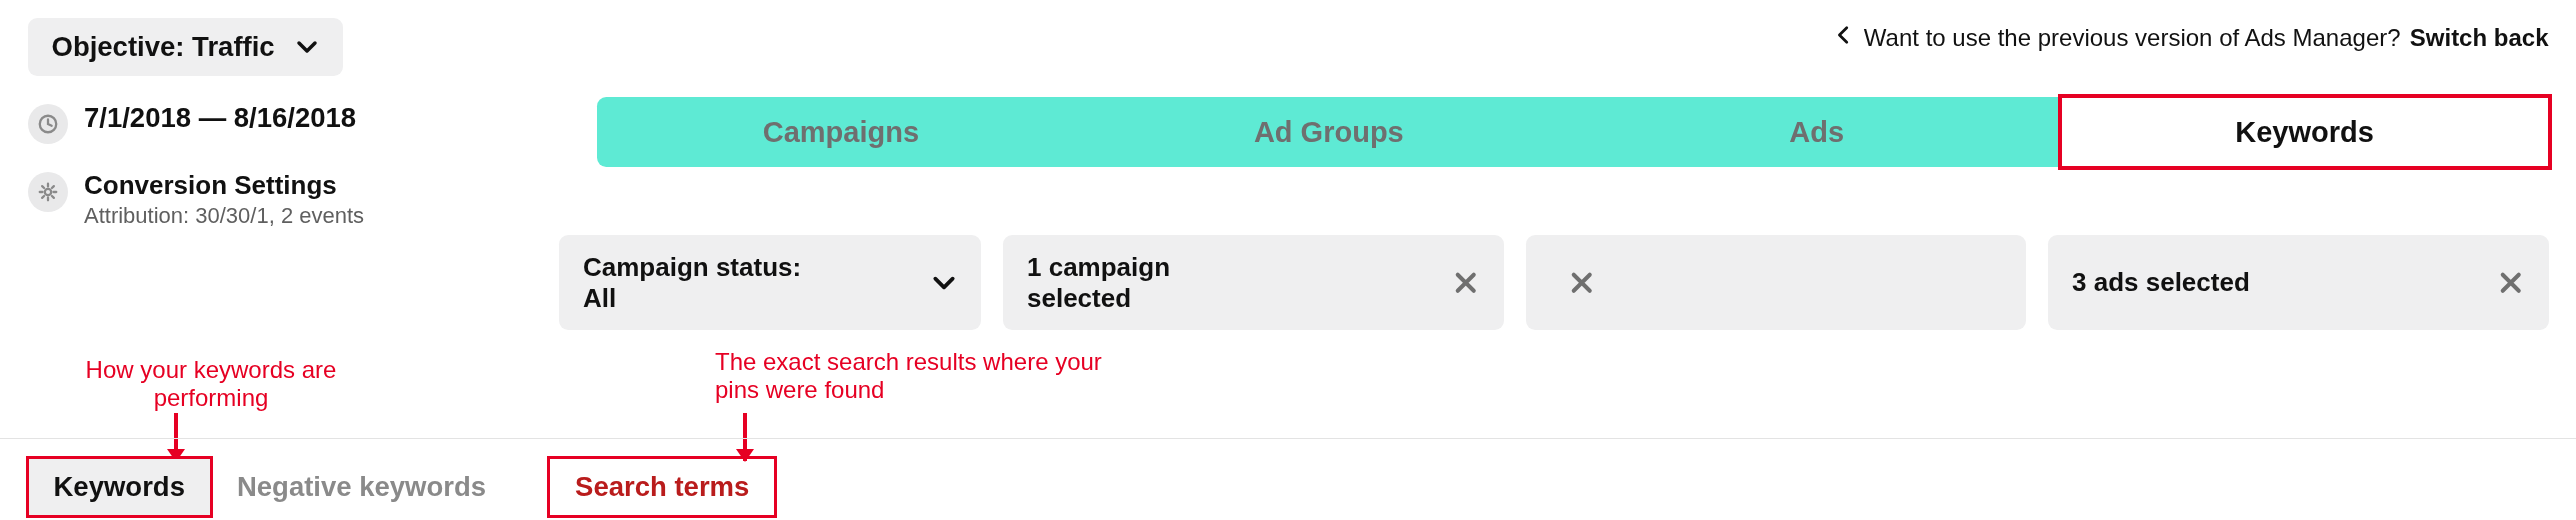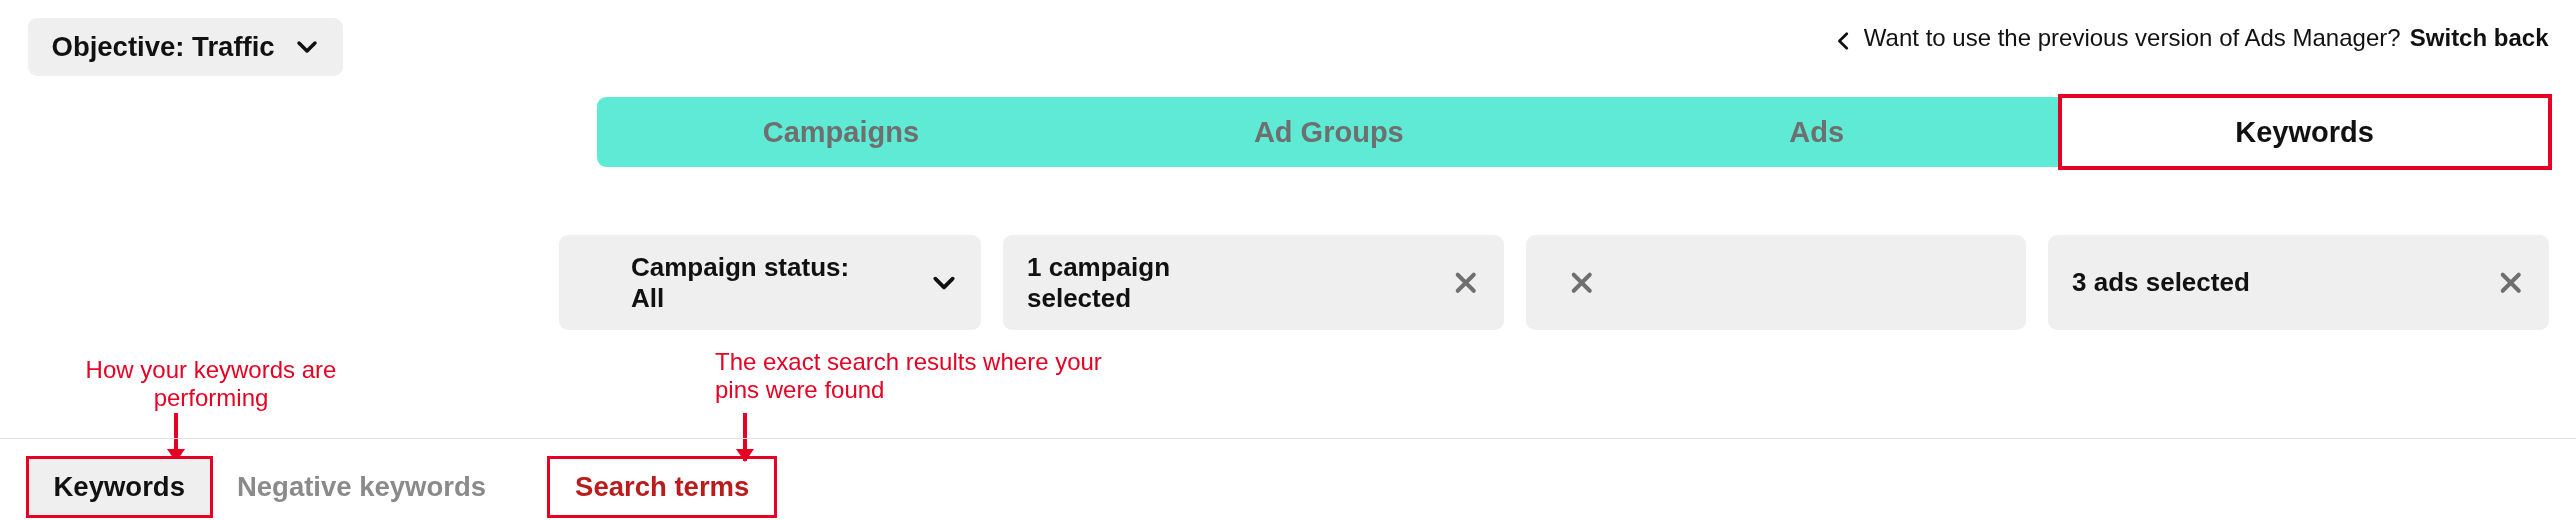--- a/index.html
+++ b/index.html
@@ -26,21 +26,21 @@
     background: #e9e9ea; display: flex; align-items: center; justify-content: center;
     flex-shrink: 0; margin-top: 1.8px;
   }
   .date-range { font-weight: 700; font-size: 27.5px; }
   .conv-title { font-weight: 700; font-size: 26px; }
   .conv-sub { color: #5f5f5f; font-size: 22px; margin-top: 1.8px; }
 
   
   .switch-back-bar {
     position: absolute; right: 27.5px; top: 24px;
-    display: flex; align-items: flex-end; gap: 9.2px; font-size: 24px;
+    display: flex; align-items: flex-start; gap: 9.2px; font-size: 24px;
   }
   .switch-back-bar .q { color: #111; }
   .switch-back-bar .link { font-weight: 700; cursor: pointer; }
 
   
   .tab-strip {
     position: absolute; left: 559px; top: 97px; right: 27.5px;
     height: 70px; background: #5eead4; border-radius: 9.2px;
     display: flex;
     margin-left: 38px;
@@ -59,21 +59,21 @@
     position: absolute; left: 559px; top: 235px; right: 27.5px;
     display: flex; gap: 22px;
   }
   .chip {
     background: #efeff0; border-radius: 9.2px;
     display: flex; align-items: center; justify-content: space-between;
     padding: 16.5px 24px; font-size: 26px; font-weight: 700;
     cursor: pointer; min-height: 88px;
   }
   .chip .txt { line-height: 1.2; }
-  .chip .sub { display: block; margin-left: 48px; }
+  .chip .sub { display: block; }
   .chip svg { flex-shrink: 0; margin-left: 18.3px; }
   .chip-status1 { width: 422px; }
   .chip-status2 { width: 440px; }
   .chip-sel    { flex: 1; }
 
   
   .divider {
     position: absolute; left: 0; right: 0; top: 438px;
     border-top: 1.8px solid #e3e3e3;
   }
@@ -114,21 +114,42 @@
 <div class="container">
 
   <div class="left-col">
     <div class="objective-pill">
       <span>Objective: Traffic</span>
       <svg width="24" height="24" viewBox="0 0 24 24">
           <path d="M4 8 L12 16 L20 8" fill="none" stroke="#111" stroke-width="3.5" stroke-linecap="round" stroke-linejoin="round"></path>
         </svg>
     </div>
 
-
+    <div class="row">
+      <div class="circle-icon">
+        <svg width="22" height="22" viewBox="0 0 24 24">
+            <circle cx="12" cy="12" r="9" fill="none" stroke="#8a8a8a" stroke-width="2.5"></circle>
+            <path d="M12 7 V12 L16 14" fill="none" stroke="#8a8a8a" stroke-width="2.5" stroke-linecap="round"></path>
+          </svg>
+      </div>
+      <div class="date-range">7/1/2018 — 8/16/2018</div>
+    </div>
+
+    <div class="row">
+      <div class="circle-icon">
+        <svg width="22" height="22" viewBox="0 0 24 24">
+            <circle cx="12" cy="12" r="3.5" fill="none" stroke="#8a8a8a" stroke-width="2.5"></circle>
+            <path d="M12 3v3M12 18v3M3 12h3M18 12h3M5.6 5.6l2.1 2.1M16.3 16.3l2.1 2.1M18.4 5.6l-2.1 2.1M7.7 16.3l-2.1 2.1" stroke="#8a8a8a" stroke-width="2.5" stroke-linecap="round"></path>
+          </svg>
+      </div>
+      <div>
+        <div class="conv-title">Conversion Settings</div>
+        <div class="conv-sub">Attribution: 30/30/1, 2 events</div>
+      </div>
+    </div>
   </div>
 
   <div class="switch-back-bar">
     <svg width="22" height="22" viewBox="0 0 24 24" style="cursor:pointer">
         <path d="M15 4 L7 12 L15 20" fill="none" stroke="#111" stroke-width="3" stroke-linecap="round" stroke-linejoin="round"></path>
       </svg>
     <span class="q">Want to use the previous version of Ads Manager?</span>
     <span class="link">Switch back</span>
   </div>
 

